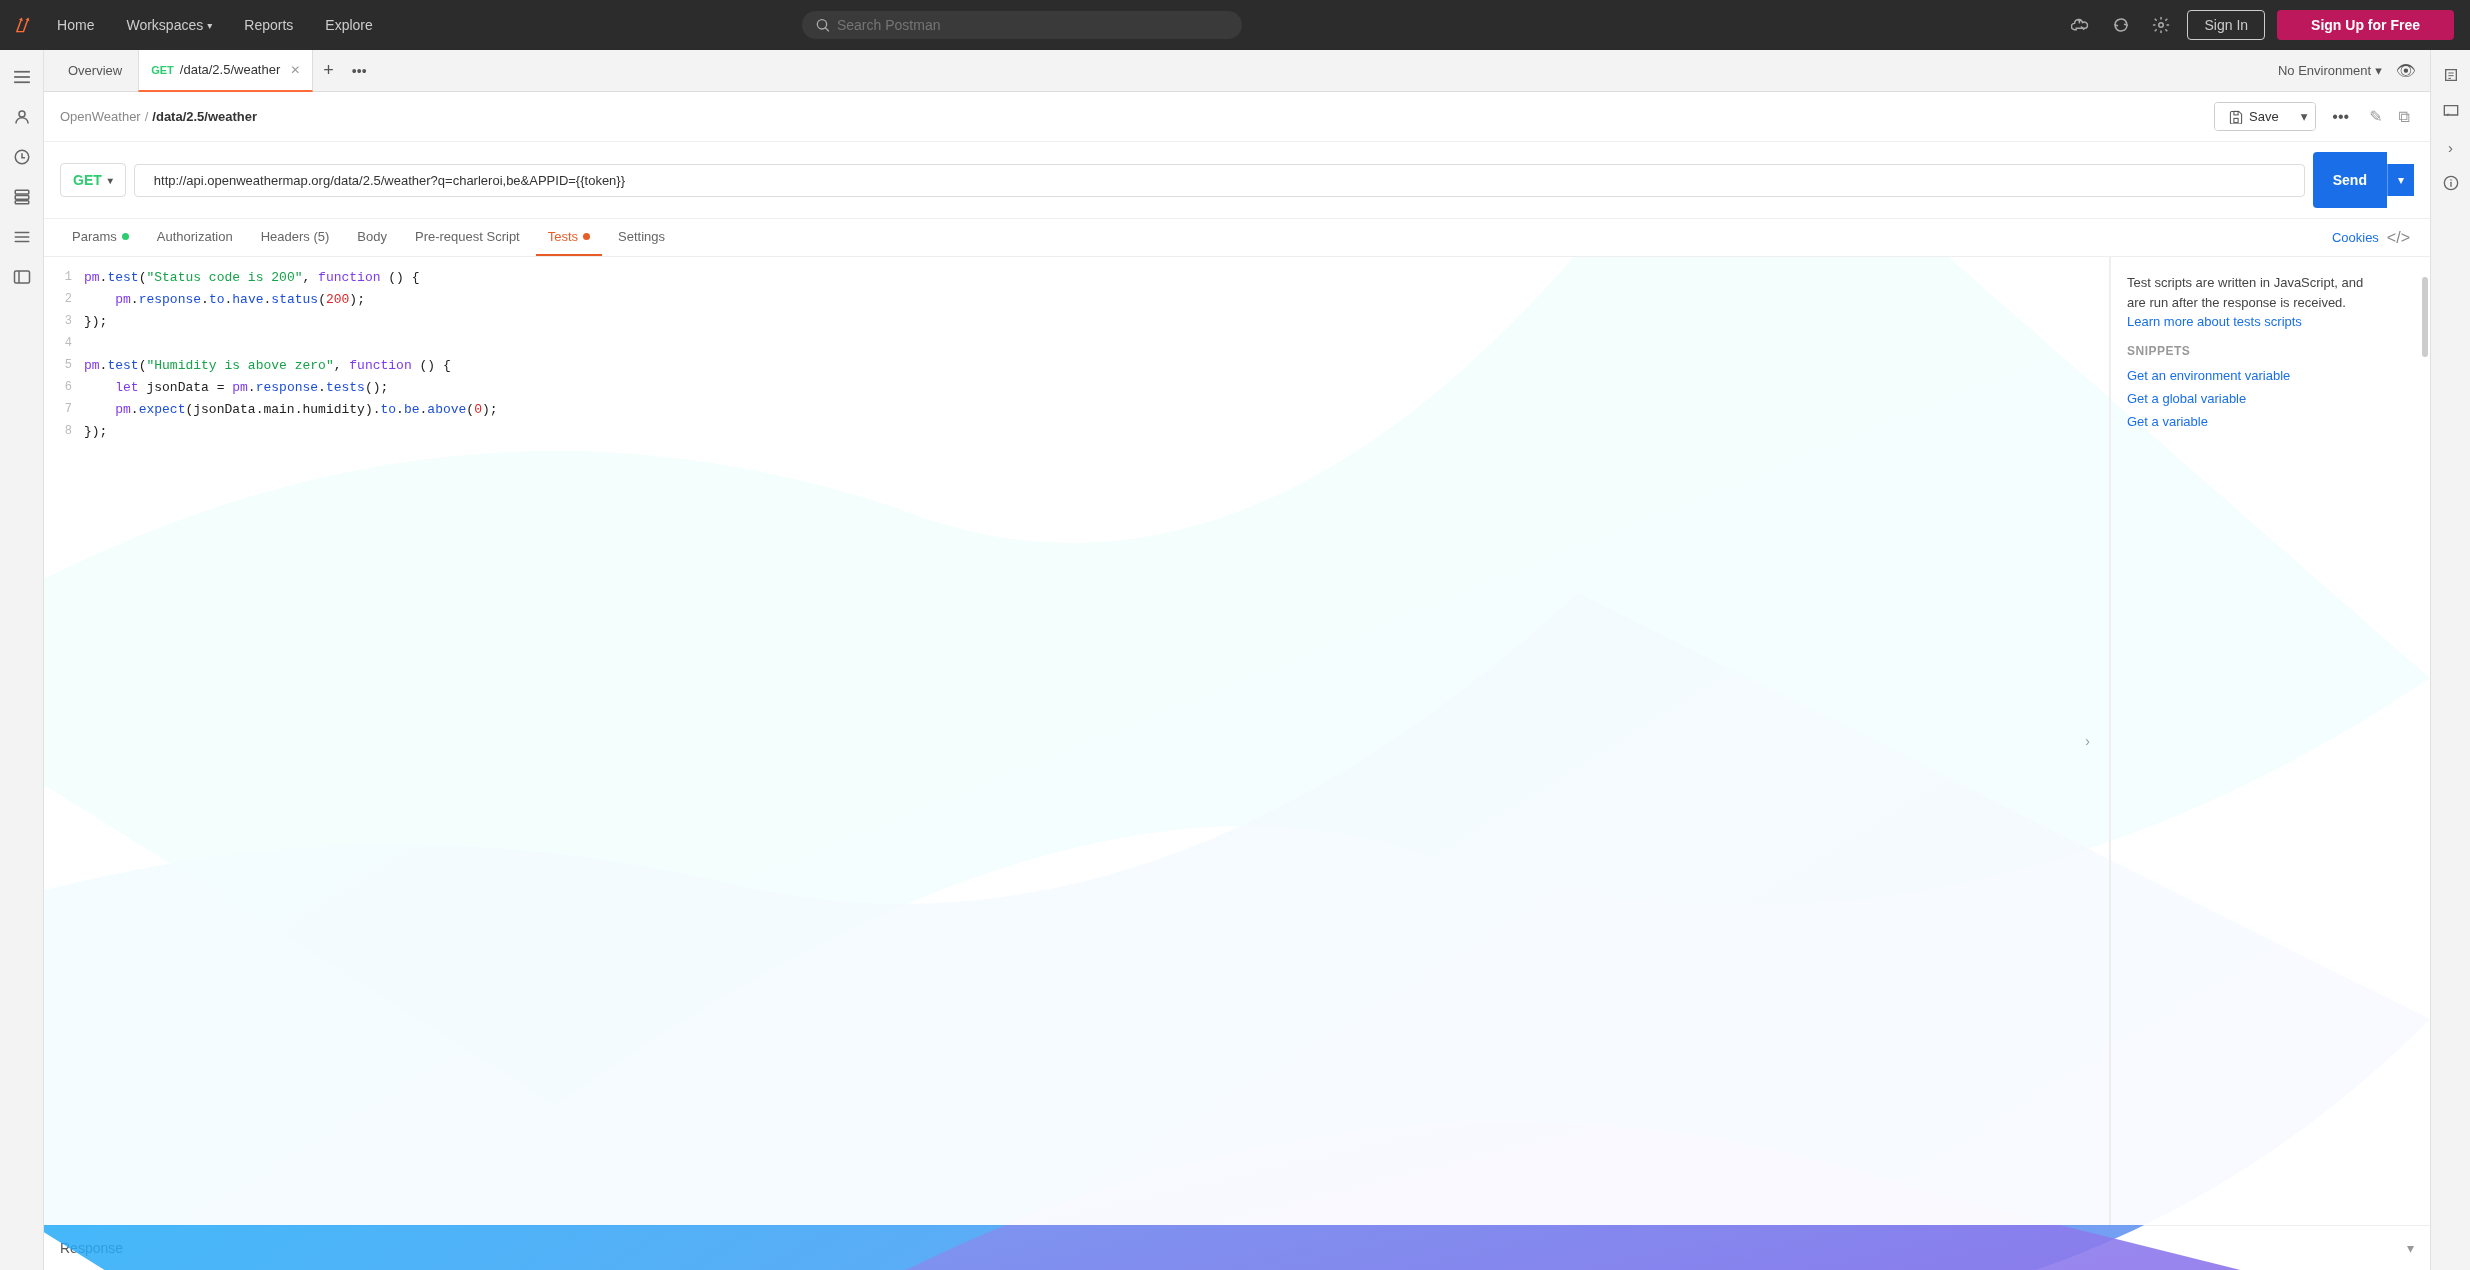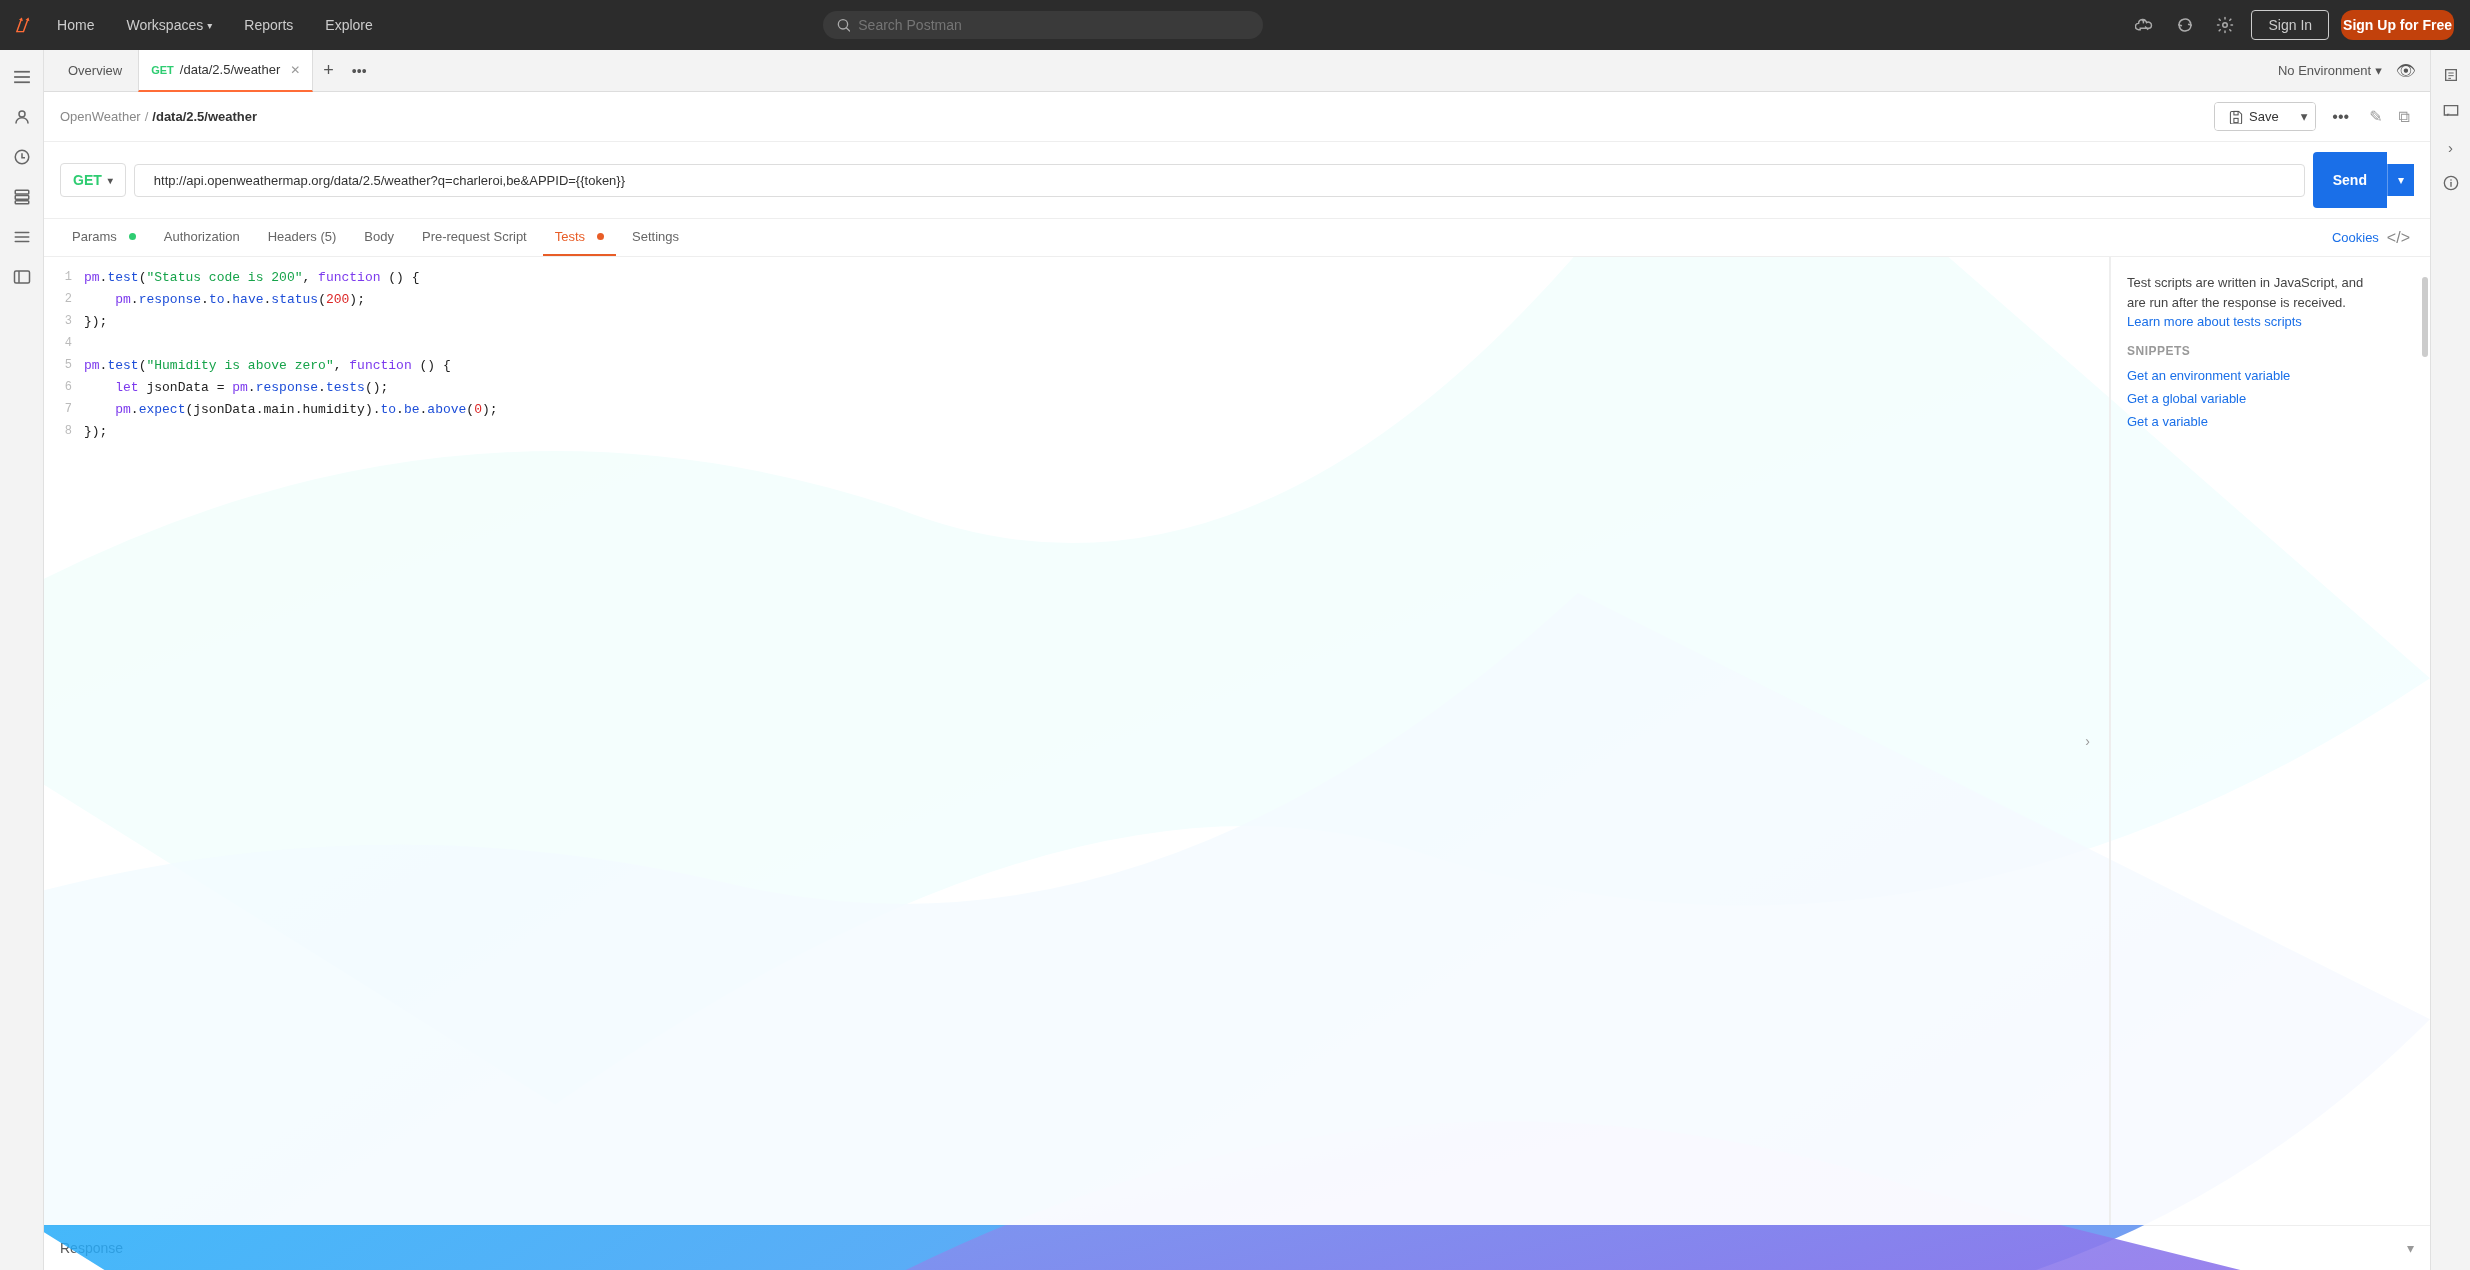--- a/index.html
+++ b/index.html
@@ -26,22 +26,22 @@
       background: transparent; border: none; color: #ccc;
       font-size: 14px; outline: none; width: 100%;
     }
     .nav-right { display: flex; align-items: center; gap: 12px; margin-left: auto; }
     .nav-icon-btn { color: #ccc; cursor: pointer; font-size: 18px; width: 28px; height: 28px; display:flex;align-items:center;justify-content:center; }
     .btn-signin {
       background: transparent; border: 1.5px solid #ccc; color: #ccc;
       padding: 6px 16px; border-radius: 4px; font-size: 14px; cursor: pointer;
     }
     .btn-signup {
-      background: #c2410c; border: none; color: #fff;
-      padding: 7px 2px; border-radius: 12px; font-size: 14px; font-weight: 600; cursor: pointer;
+      background: #be185d; border: none; color: #fff;
+      padding: 7px 34px; border-radius: 4px; font-size: 14px; font-weight: 600; cursor: pointer;
     }
 
     
     .app-layout { display: flex; height: calc(100vh - 50px); }
 
     
     .icon-sidebar {
       width: 44px; background: #f3f3f3; border-right: 1px solid #e0e0e0;
       display: flex; flex-direction: column; align-items: center; padding: 10px 0; gap: 6px;
     }
@@ -130,21 +130,21 @@
     }
 
     
     .req-tabs {
       display: flex; align-items: center; border-bottom: 1px solid #eee;
       background: #fff; padding: 0 16px; gap: 4px;
     }
     .req-tab {
       padding: 10px 12px; font-size: 13px; color: #666;
       cursor: pointer; border-bottom: 2px solid transparent; white-space: nowrap;
-      display: flex; align-items: center; gap: 12px;
+      display: flex; align-items: center; gap: 5px;
     }
     .req-tab.active { color: #e85d27; border-bottom-color: #e85d27; }
     .req-tab-dot {
       width: 7px; height: 7px; border-radius: 50%; display: inline-block;
     }
     .req-tab-dot.green { background: #2ecc71; }
     .req-tab-dot.orange { background: #e85d27; }
     .cookies-link { margin-left: auto; color: #1a6fe8; font-size: 13px; cursor: pointer; }
     .code-icon { color: #888; font-size: 16px; cursor: pointer; padding: 0 4px; }
 

